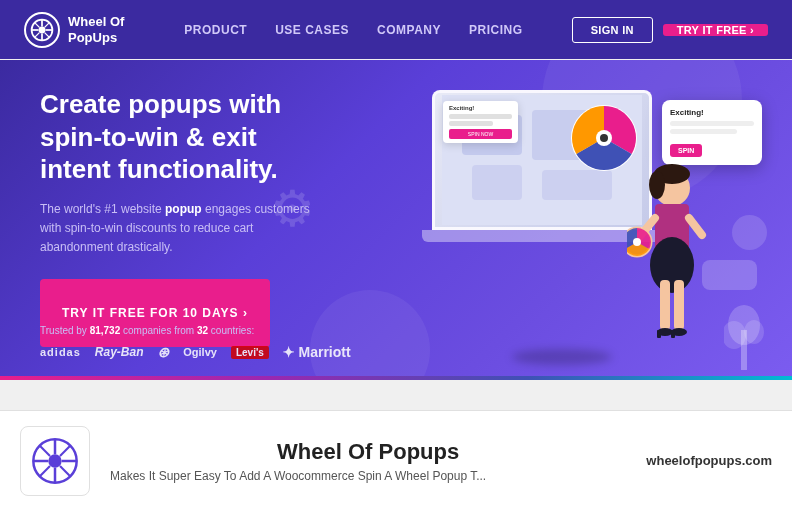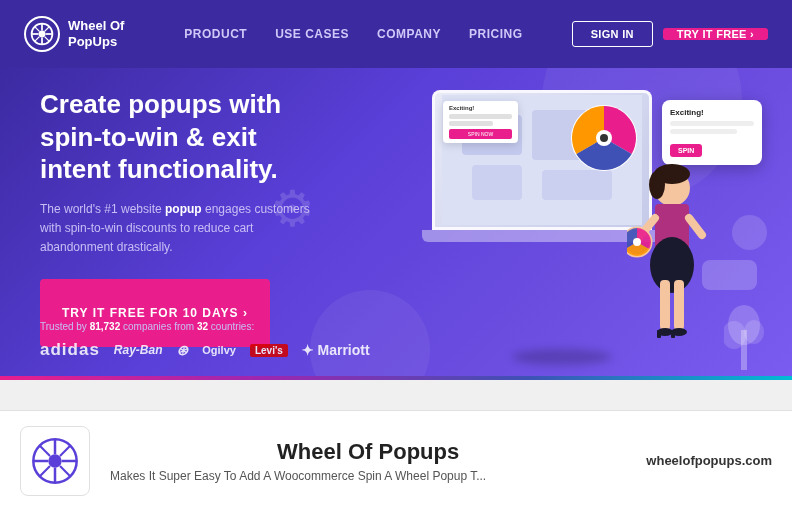--- a/index.html
+++ b/index.html
@@ -2,21 +2,21 @@
 <html><head>
   <meta charset="utf-8">
   <style>
     * { margin: 0; padding: 0; box-sizing: border-box; }
     body { width: 792px; height: 510px; font-family: 'Segoe UI', Arial, sans-serif; overflow: hidden; background: #f0f0f0; }
 
     
     .header {
       position: absolute;
       top: 0; left: 0; right: 0;
-      height: 68px;
+      height: 59px;
       background: #3b2aa0;
       display: flex;
       align-items: center;
       padding: 0 24px;
       z-index: 10;
     }
     .logo-area {
       display: flex;
       align-items: center;
       gap: 8px;
@@ -303,21 +303,21 @@
       <span>The world's #1 website </span><strong>popup</strong><span> engages customers with spin-to-win discounts to reduce cart abandonment drastically.</span>
     </p>
     <button class="btn-hero-cta">TRY IT FREE FOR 10 DAYS ›</button>
   </div>
 
   <div class="trusted-area">
     <p class="trusted-text">
       <span>Trusted by </span><strong>81,732</strong><span> companies from </span><strong>32</strong><span> countries:</span>
     </p>
     <div class="brand-logos">
-      <span class="brand-logo" style="font-style:normal;font-size:17px;letter-spacing:1px;">adidas</span>
+      <span class="brand-logo" style="font-style:normal;font-size:11px;letter-spacing:1px;">adidas</span>
       <span class="brand-logo" style="font-size:12px;">Ray-Ban</span>
       <span class="brand-logo" style="font-size:14px;">⊛</span>
       <span class="brand-logo" style="font-size:11px;font-style:normal;">Ogilvy</span>
       <span class="brand-logo" style="background:#d40000;padding:1px 5px;border-radius:2px;font-style:normal;font-size:10px;">Levi's</span>
       <span class="brand-logo" style="font-size:14px;font-style:normal;">✦ Marriott</span>
     </div>
   </div>
 
   <div class="hero-illustration">
 

